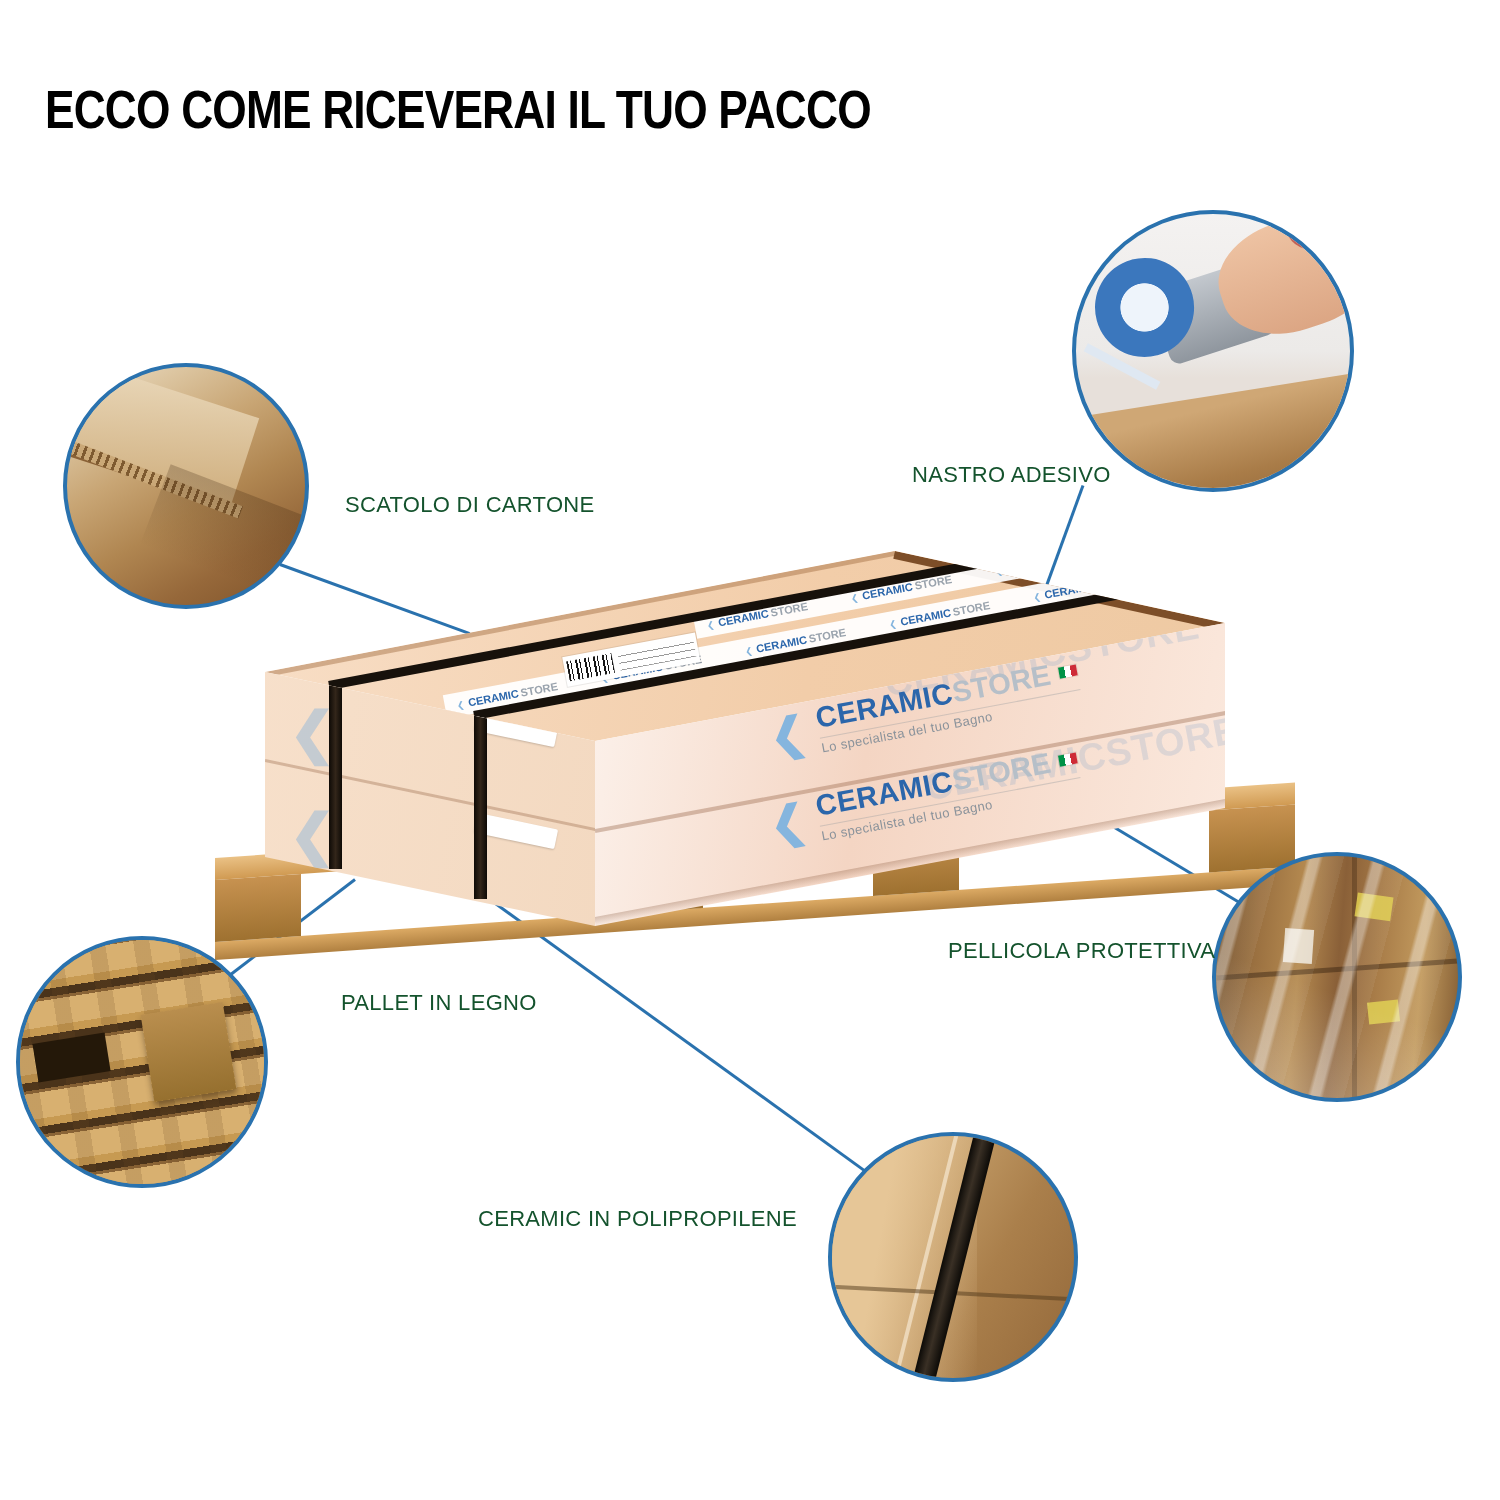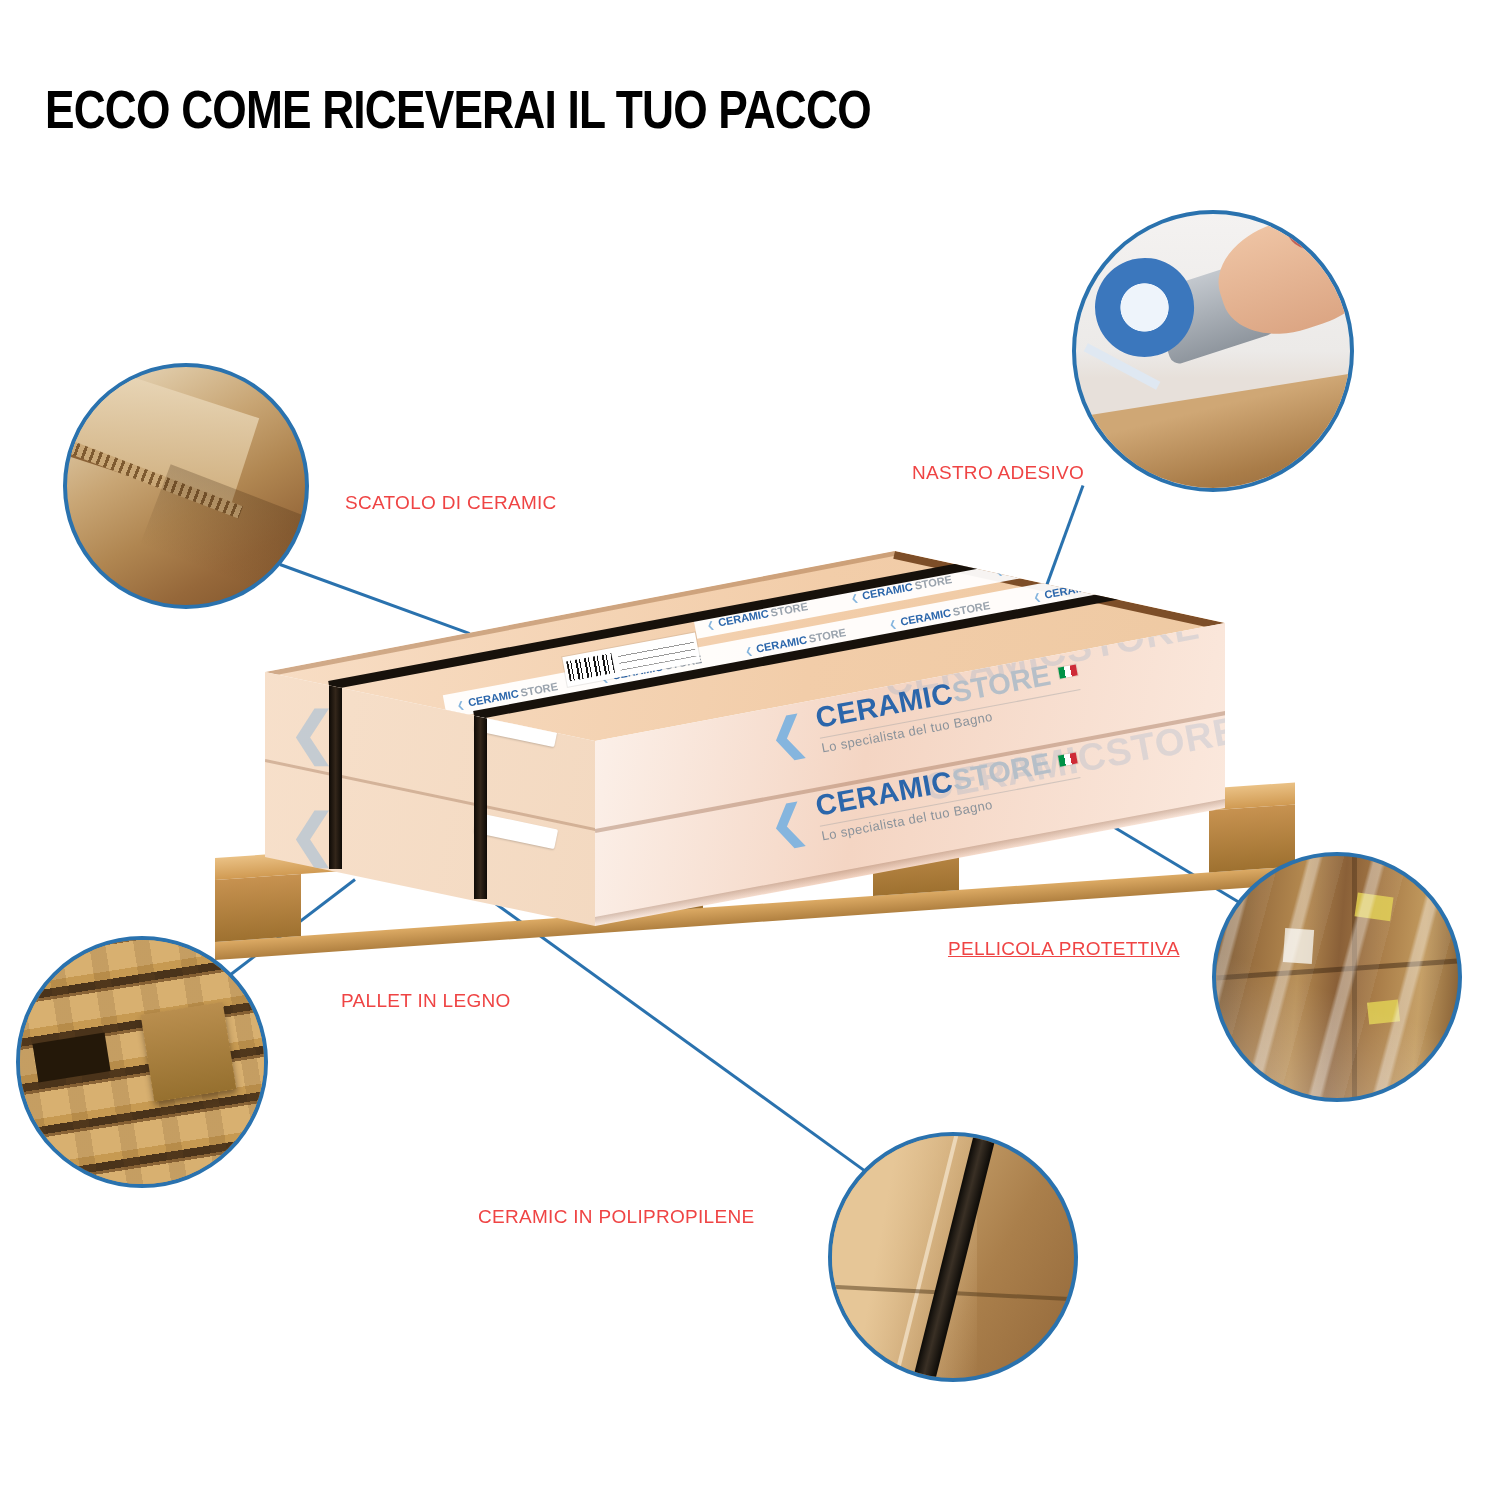--- a/index.html
+++ b/index.html
@@ -145,25 +145,25 @@
   .c-fascette{left:828px;top:1132px;width:250px;height:250px;
      background:linear-gradient(120deg,#dcb989 0%,#c29b66 35%,#aa7f4b 62%,#93683a 100%);}
   .fa-light{left:0;top:0;width:60%;height:100%;
      background:linear-gradient(100deg,#e6c697 0 35%,rgba(230,198,151,0) 100%);}
   .fa-edge{left:38%;top:-5%;width:4px;height:110%;background:rgba(255,246,230,.55);transform:rotate(14deg);}
   .fa-strap{left:46%;top:-12%;width:9%;height:126%;transform:rotate(14deg);
      background:linear-gradient(to right,#0c0a07,#3a3025 45%,#0c0a07);}
   .fa-seam{left:0;top:64%;width:100%;height:4px;background:rgba(80,55,25,.5);transform:rotate(3deg);}
 
   
-  .callout-label{position:absolute;font-size:19px;color:#ef4444;letter-spacing:.3px;
+  .callout-label{position:absolute;font-size:22px;color:#14532d;letter-spacing:.3px;
                  white-space:nowrap;z-index:5;}
   .lbl-scatolo{left:345px;top:492px;}
   .lbl-nastro{left:912px;top:462px;}
-  .lbl-pellicola{left:948px;top:938px;text-decoration:underline;}
+  .lbl-pellicola{left:948px;top:938px;}
   .lbl-pallet{left:293px;top:990px;margin-left:48px;}
   .lbl-fascette{left:478px;top:1206px;}
 </style>
 </head>
 <body>
 
 <div class="canvas">
 
   <h1 class="title">ECCO COME RICEVERAI IL TUO PACCO</h1>
 
@@ -325,19 +325,19 @@
     <div class="pa-block"></div>
   </div>
 
   <div class="circle c-fascette">
     <div class="fa-light"></div>
     <div class="fa-edge"></div>
     <div class="fa-seam"></div>
     <div class="fa-strap"></div>
   </div>
 
-  <div class="callout-label lbl-scatolo">SCATOLO DI CERAMIC</div>
+  <div class="callout-label lbl-scatolo">SCATOLO DI CARTONE</div>
   <div class="callout-label lbl-nastro">NASTRO ADESIVO</div>
   <div class="callout-label lbl-pellicola">PELLICOLA PROTETTIVA</div>
   <div class="callout-label lbl-pallet">PALLET IN LEGNO</div>
   <div class="callout-label lbl-fascette">CERAMIC IN POLIPROPILENE</div>
 
 </div>
 
 </body></html>

